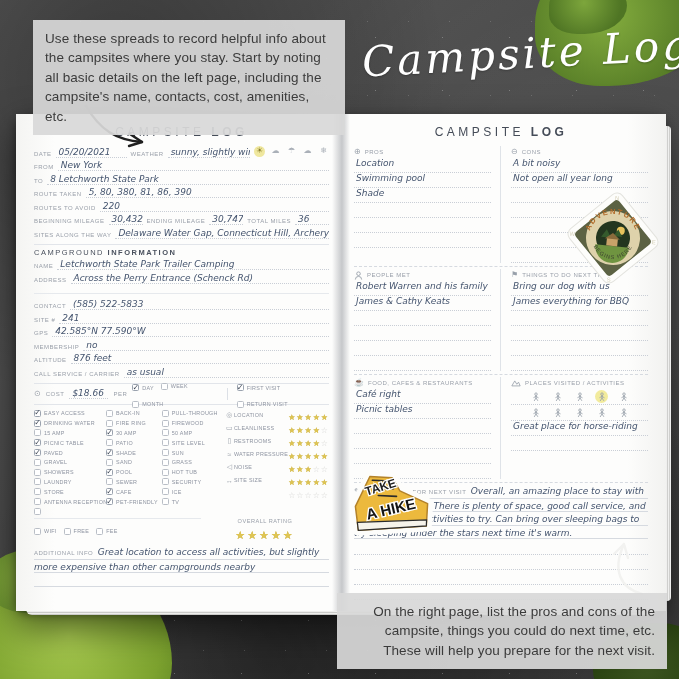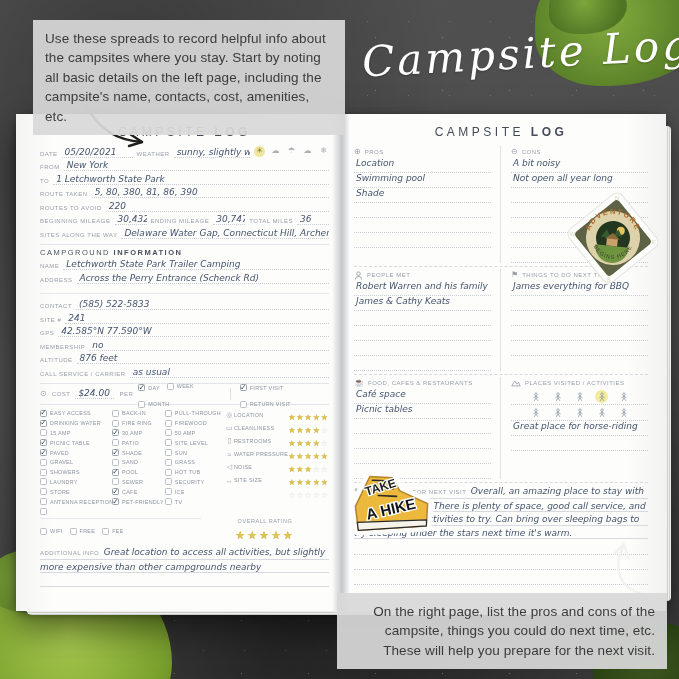--- a/index.html
+++ b/index.html
@@ -40,21 +40,21 @@
   
   .book{position:absolute;left:16px;top:114px;width:650px;height:497px;border-radius:10px;
       background:#fbfbfa;box-shadow:0 16px 38px rgba(0,0,0,.55),0 3px 8px rgba(0,0,0,.4)}
   .pagestack{position:absolute;right:-5px;top:12px;bottom:10px;width:8px;border-radius:0 4px 4px 0;
       background:repeating-linear-gradient(to right,#efefee 0 1.5px,#cfcfcd 1.5px 2.5px)}
   .pagestackb{position:absolute;left:10px;right:10px;bottom:-4px;height:7px;border-radius:0 0 6px 6px;
       background:repeating-linear-gradient(to bottom,#eeeeec 0 1.5px,#cbcbc9 1.5px 2.5px)}
   .spine{position:absolute;left:50%;top:0;bottom:0;width:18px;margin-left:-9px;
       background:linear-gradient(to right,rgba(0,0,0,0),rgba(90,95,105,.28) 45%,rgba(90,95,105,.34) 55%,rgba(0,0,0,0))}
   .page{position:absolute;top:0;height:100%;width:325px;box-sizing:border-box}
-  .pl{left:0;padding:11px 12px 8px 24px;background:linear-gradient(to right,#f4f4f2,#fdfdfc 12%)}
+  .pl{left:0;padding:11px 12px 8px 18px;background:linear-gradient(to right,#f4f4f2,#fdfdfc 12%)}
   .pr{left:325px;padding:11px 18px 8px 13px;background:linear-gradient(to left,#f2f2f0,#fdfdfc 12%)}
   
   .ptitle{text-align:center;font-size:12px;letter-spacing:3.5px;color:#454c58;margin-bottom:5px}
   .ptitle b{font-weight:700}
   .lab{font-size:6px;letter-spacing:.5px;color:#9aa0aa;text-transform:uppercase;white-space:nowrap;
        align-self:flex-end;padding-bottom:1px}
   .hand,.val{font-family:"DejaVu Sans",sans-serif;font-style:italic;color:#44546e;font-size:9px;white-space:nowrap}
   .frow{display:flex;align-items:flex-end;height:13.5px;gap:4px}
   .val{flex:1;border-bottom:1px dotted #c9ced6;padding:0 0 0 3px;overflow:hidden}
   .val.fix{flex:0 0 auto}
@@ -153,21 +153,21 @@
           <span class="wic">☁</span>
           <span class="wic">❄</span>
         </span>
     </div>
     <div class="frow">
       <span class="lab">FROM</span>
       <span class="val">New York</span>
     </div>
     <div class="frow">
       <span class="lab">TO</span>
-      <span class="val">1 Letchworth State Park</span>
+      <span class="val">8 Letchworth State Park</span>
     </div>
     <div class="frow">
       <span class="lab">ROUTE TAKEN</span>
       <span class="val">5, 80, 380, 81, 86, 390</span>
     </div>
     <div class="frow">
       <span class="lab">ROUTES TO AVOID</span>
       <span class="val">220</span>
     </div>
     <div class="frow">
@@ -217,21 +217,21 @@
       <span class="val">876 feet</span>
     </div>
     <div class="frow">
       <span class="lab">CALL SERVICE / CARRIER</span>
       <span class="val">as usual</span>
     </div>
 
     <div class="costrow">
       <span class="cicon">⊙</span>
       <span class="lab">COST</span>
-      <span class="val fix" style="width:36px">$24.00</span>
+      <span class="val fix" style="width:36px">$18.66</span>
       <span class="lab">PER</span>
       <span><span class="cbrow inline">
             <span class="cb on">✓</span>
             <span class="cbl">DAY</span>
           </span><span class="cbrow inline">
             <span class="cb"></span>
             <span class="cbl">WEEK</span>
           </span><span class="cbrow inline">
             <span class="cb"></span>
             <span class="cbl">MONTH</span>
@@ -502,37 +502,38 @@
             <div class="wline empty"></div>
             <div class="wline empty"></div>
           </div>
       </div>
       <div class="col r">
         <div class="shead">
           <span class="sic">⚑</span>
           <span class="slb">THINGS TO DO NEXT TIME</span>
         </div>
         <div>
+            <div class="wline">Bring our dog with us</div>
             <div class="wline">James everything for BBQ</div>
             <div class="wline empty"></div>
             <div class="wline empty"></div>
             <div class="wline empty"></div>
             <div class="wline empty"></div>
           </div>
       </div>
     </div>
 
     <div class="band two">
       <div class="col">
         <div class="shead">
           <span class="sic">☕</span>
           <span class="slb">FOOD, CAFES &amp; RESTAURANTS</span>
         </div>
         <div>
-            <div class="wline">Café space</div>
+            <div class="wline">Café right</div>
             <div class="wline">Picnic tables</div>
             <div class="wline empty"></div>
             <div class="wline empty"></div>
             <div class="wline empty"></div>
             <div class="wline empty"></div>
           </div>
       </div>
       <div class="col r">
         <div class="shead">
           <span class="sic">

